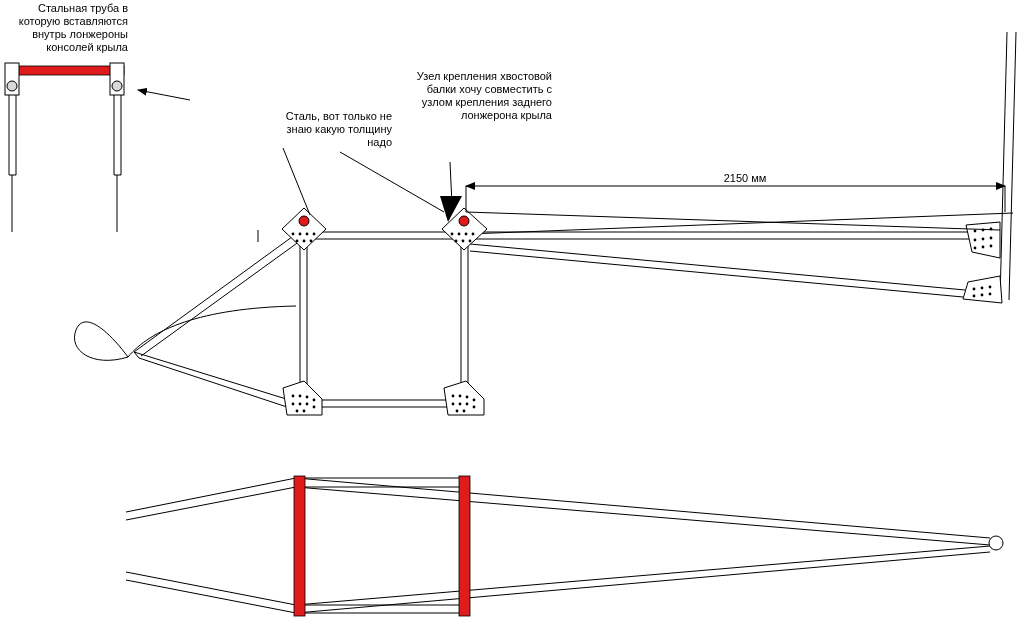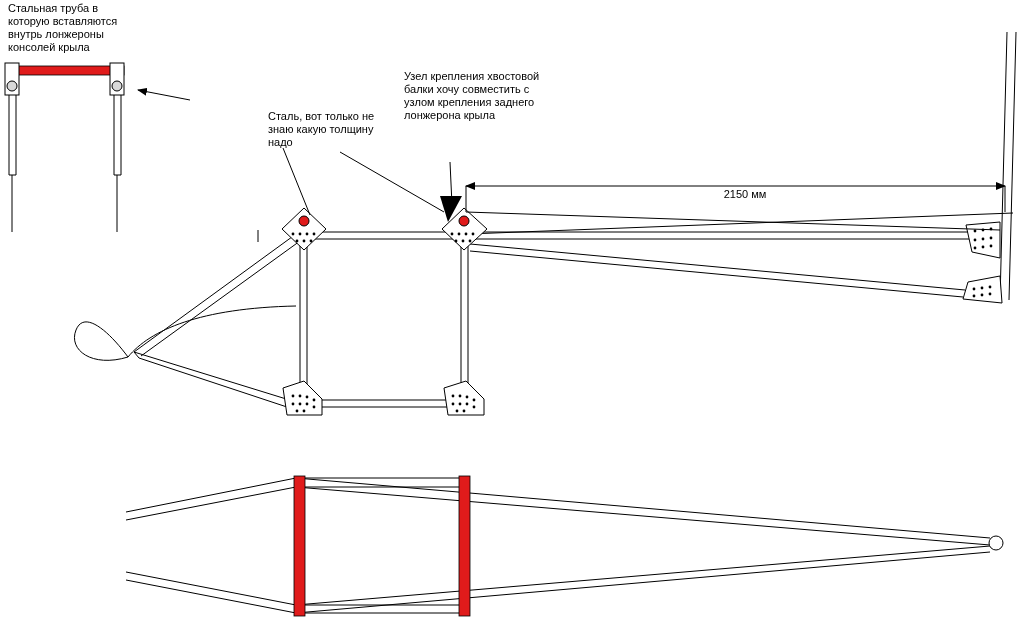--- a/index.html
+++ b/index.html
@@ -23,21 +23,21 @@
     top: 0;
     width: 1024px;
     height: 618px;
   }
   .note {
     position: absolute;
     font-family: "Liberation Sans", sans-serif;
     font-size: 11px;
     line-height: 13px;
     color: #000000;
-    text-align: left;
+    text-align: right;
     white-space: pre-line;
   }
   .dim-label {
     position: absolute;
     font-family: "Liberation Sans", sans-serif;
     font-size: 11px;
     color: #000000;
     text-align: center;
   }
 </style>
@@ -226,15 +226,15 @@
       <line x1="466" y1="212" x2="1000" y2="230"></line>
     </g>
   </svg>
 
   <div class="note" style="left:8px; top:2px; width:120px;">Стальная труба в которую вставляются внутрь лонжероны консолей крыла</div>
 
   <div class="note" style="left:404px; top:70px; width:148px;">Узел крепления хвостовой балки хочу совместить с узлом крепления заднего лонжерона крыла</div>
 
   <div class="note" style="left:268px; top:110px; width:124px;">Сталь, вот только не знаю какую толщину надо</div>
 
-  <div class="dim-label" style="left:700px; top:172px; width:90px;margin-top:16px;">2150 мм</div>
+  <div class="dim-label" style="left:700px; top:172px; width:90px;">2150 мм</div>
 
 </div>
 
 </body></html>

